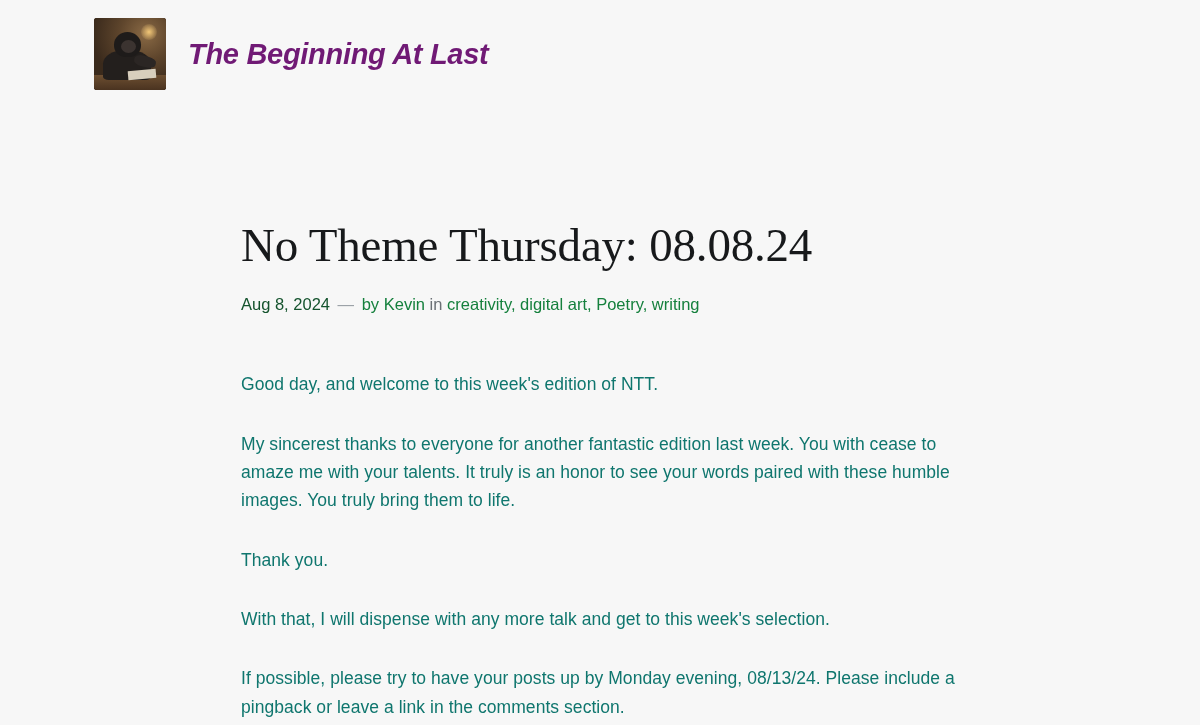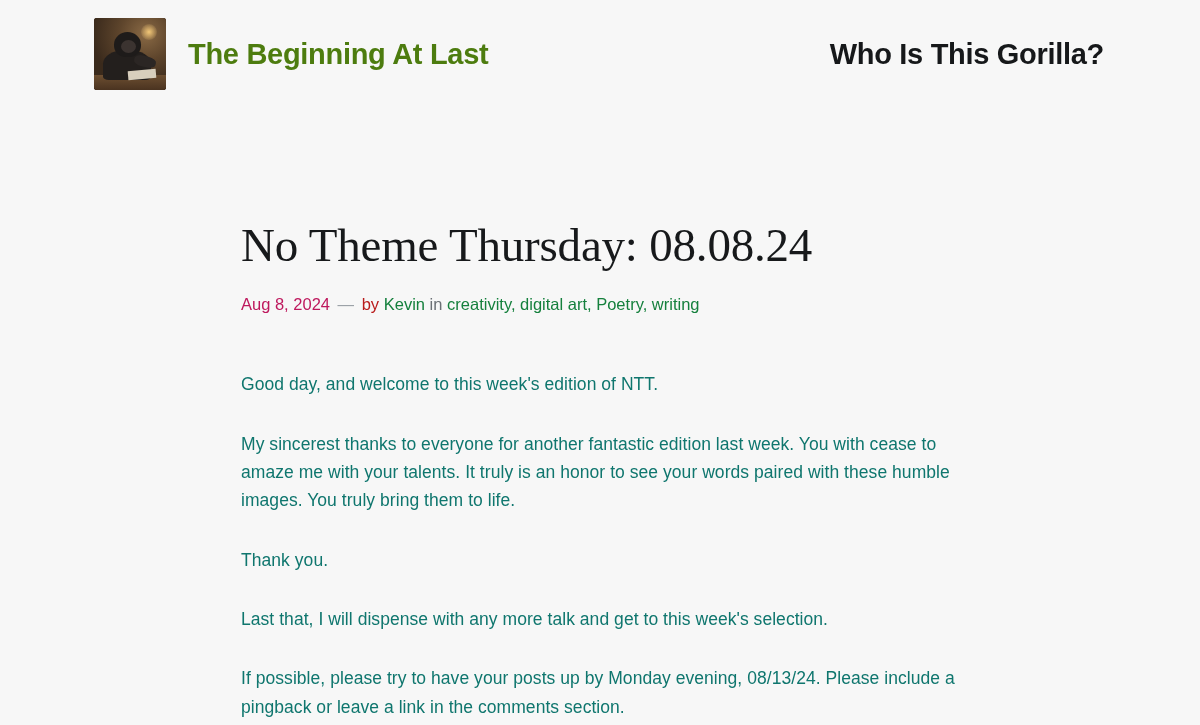--- a/index.html
+++ b/index.html
@@ -90,23 +90,24 @@
     left: 40px; top: 38px;
     width: 22px; height: 11px;
     border-radius: 40%;
     background: #2b2624;
     transform: rotate(14deg);
   }
   .site-title {
     font-size: 29px;
     font-weight: 700;
     letter-spacing: -0.3px;
-    color: #4d7c0f;
+    color: #701a75;
     text-decoration: none;
     white-space: nowrap;
+    font-style: italic;
   }
   .nav {
     margin-left: auto;
     display: flex;
     align-items: center;
     gap: 30px;
   }
   .nav-link {
     font-size: 29px;
     font-weight: 700;
@@ -133,23 +134,23 @@
     letter-spacing: -0.2px;
     margin: 128px 0 0 0;
     color: #17191b;
   }
   .post-meta {
     margin-top: 19px;
     font-size: 16.5px;
     color: #5f6368;
     line-height: 1.5;
   }
-  .post-meta .date { color: #be185d; }
+  .post-meta .date { color: #14532d; }
   .post-meta .dash { color: #9aa0a6; padding: 0 3px; }
-  .post-meta .by { color: #b91c1c; text-align: center; }
+  .post-meta .by { color: #15803d; text-align: center; }
   .post-meta a {
     color: #15803d;
     text-decoration: none;
   }
   .post-meta .in { color: #6b7075; }
   .post-body {
     margin-top: 53px;
   }
   .post-body p {
     font-size: 17.5px;
@@ -169,39 +170,36 @@
       <span class="lamp"></span>
       <span class="desk"></span>
       <span class="gorilla-body"></span>
       <span class="gorilla-head"></span>
       <span class="gorilla-face"></span>
       <span class="paper"></span>
       <span class="arm"></span>
     </span>
     <a class="site-title" href="#">The Beginning At Last</a>
   </div>
-  <nav class="nav">
-    <a class="nav-link" href="#">Who Is This Gorilla?</a>
-  </nav>
 </header>
 
 <main class="content">
   <article class="article">
     <h1 class="post-title">No Theme Thursday: 08.08.24</h1>
 
     <div class="post-meta">
       <span class="date">Aug 8, 2024</span>
       <span class="dash">—</span>
       <span class="by">by</span>
       <a href="#">Kevin</a>
       <span class="in">in</span>
       <a href="#">creativity, digital art, Poetry, writing</a>
     </div>
 
     <div class="post-body">
       <p>Good day, and welcome to this week's edition of NTT.</p>
       <p>My sincerest thanks to everyone for another fantastic edition last week. You with cease to amaze me with your talents. It truly is an honor to see your words paired with these humble images. You truly bring them to life.</p>
       <p>Thank you.</p>
-      <p>Last that, I will dispense with any more talk and get to this week's selection.</p>
+      <p>With that, I will dispense with any more talk and get to this week's selection.</p>
       <p>If possible, please try to have your posts up by Monday evening, 08/13/24. Please include a pingback or leave a link in the comments section.</p>
     </div>
   </article>
 </main>
 
 </body></html>

